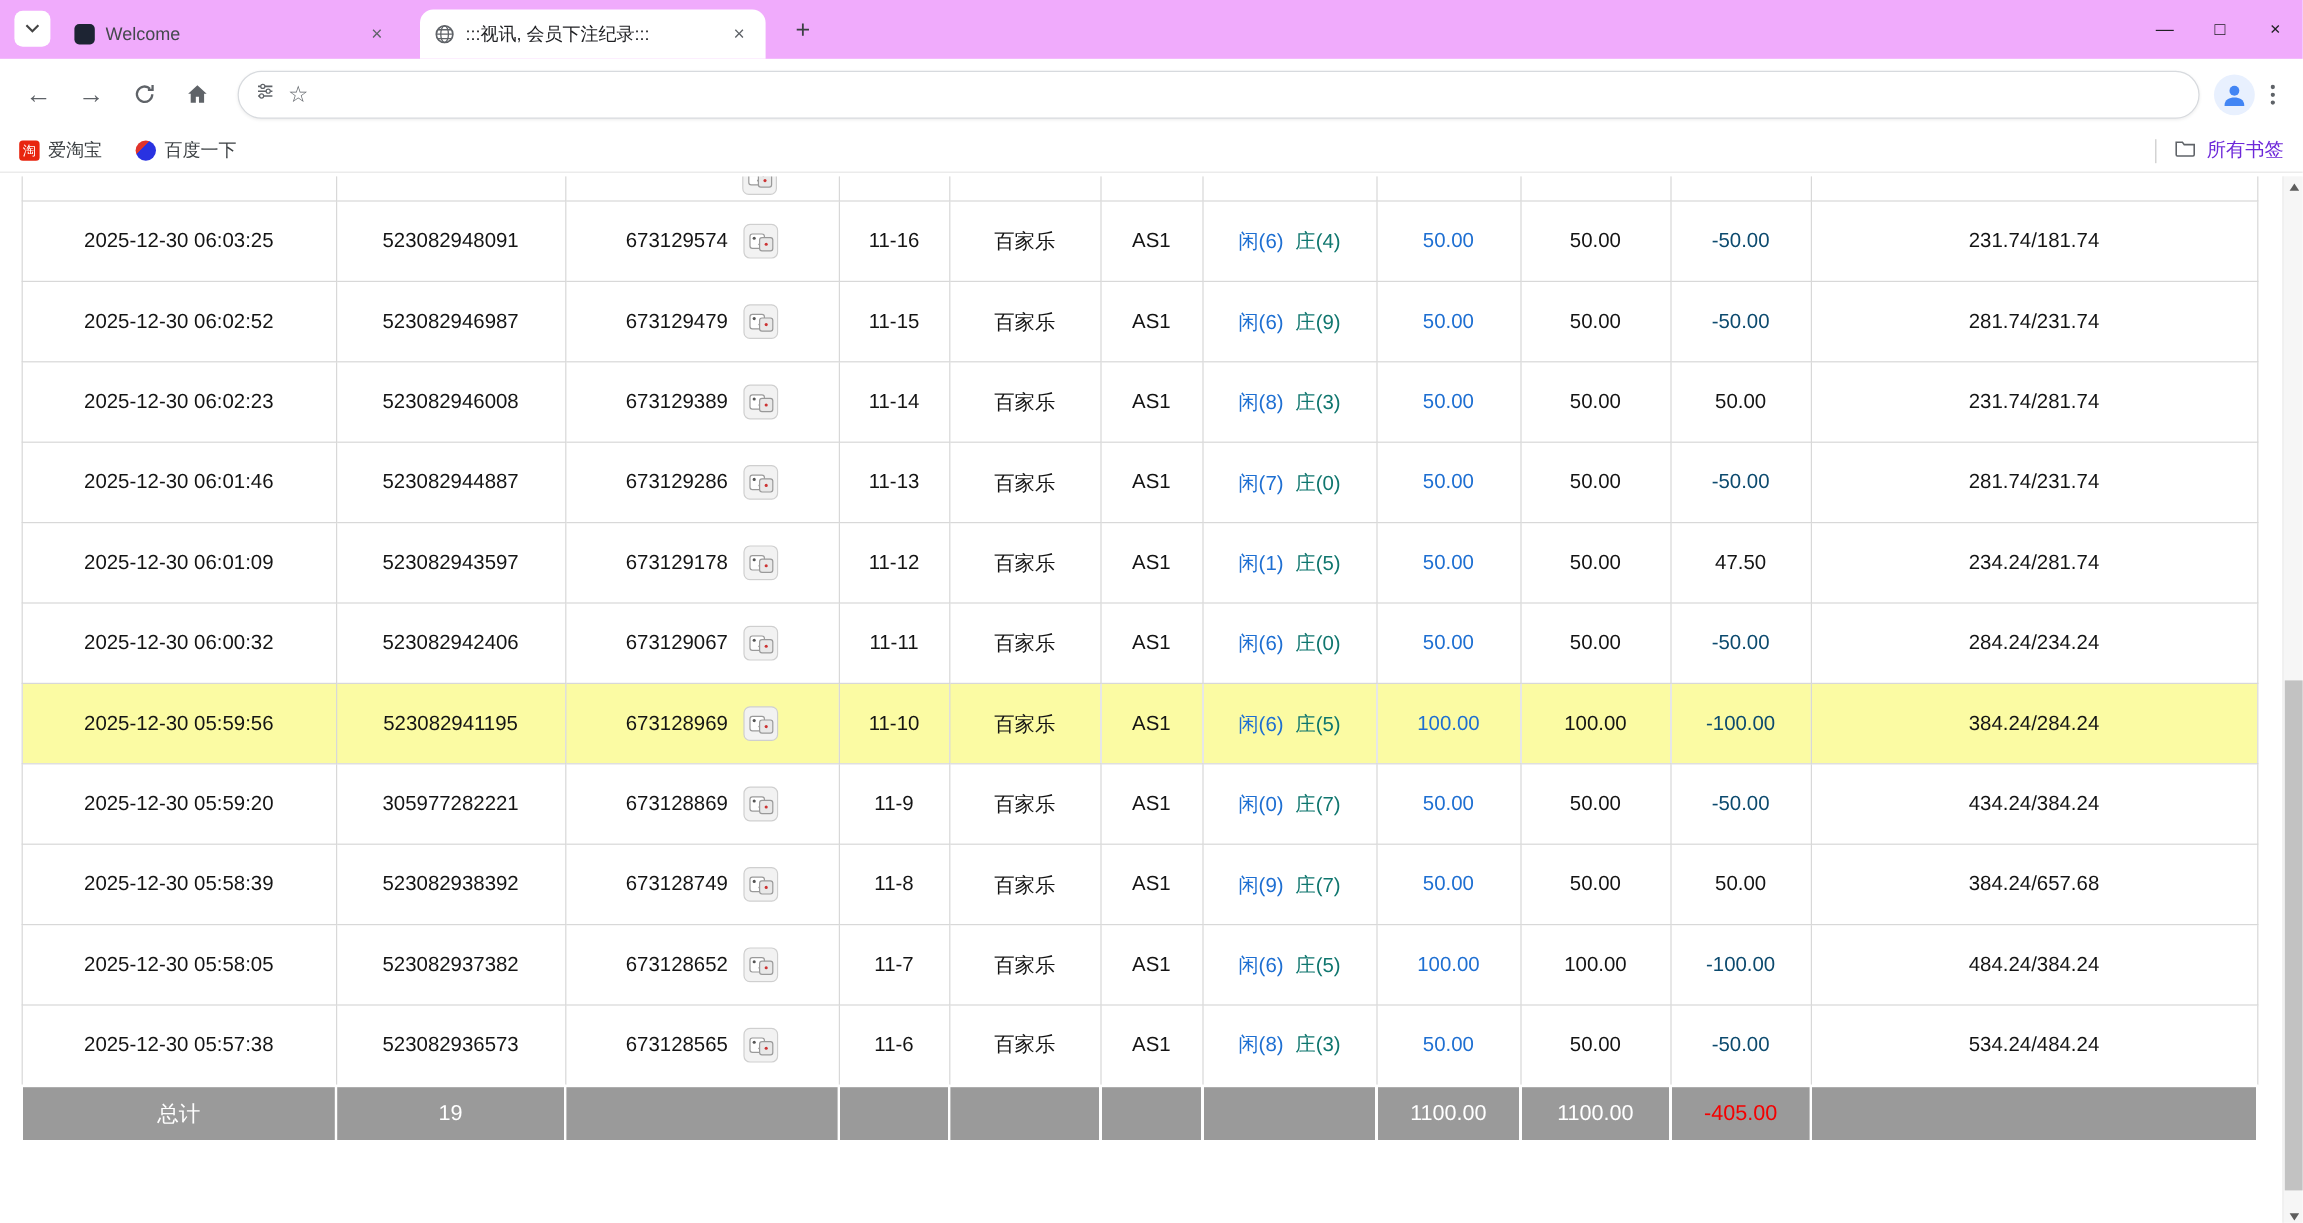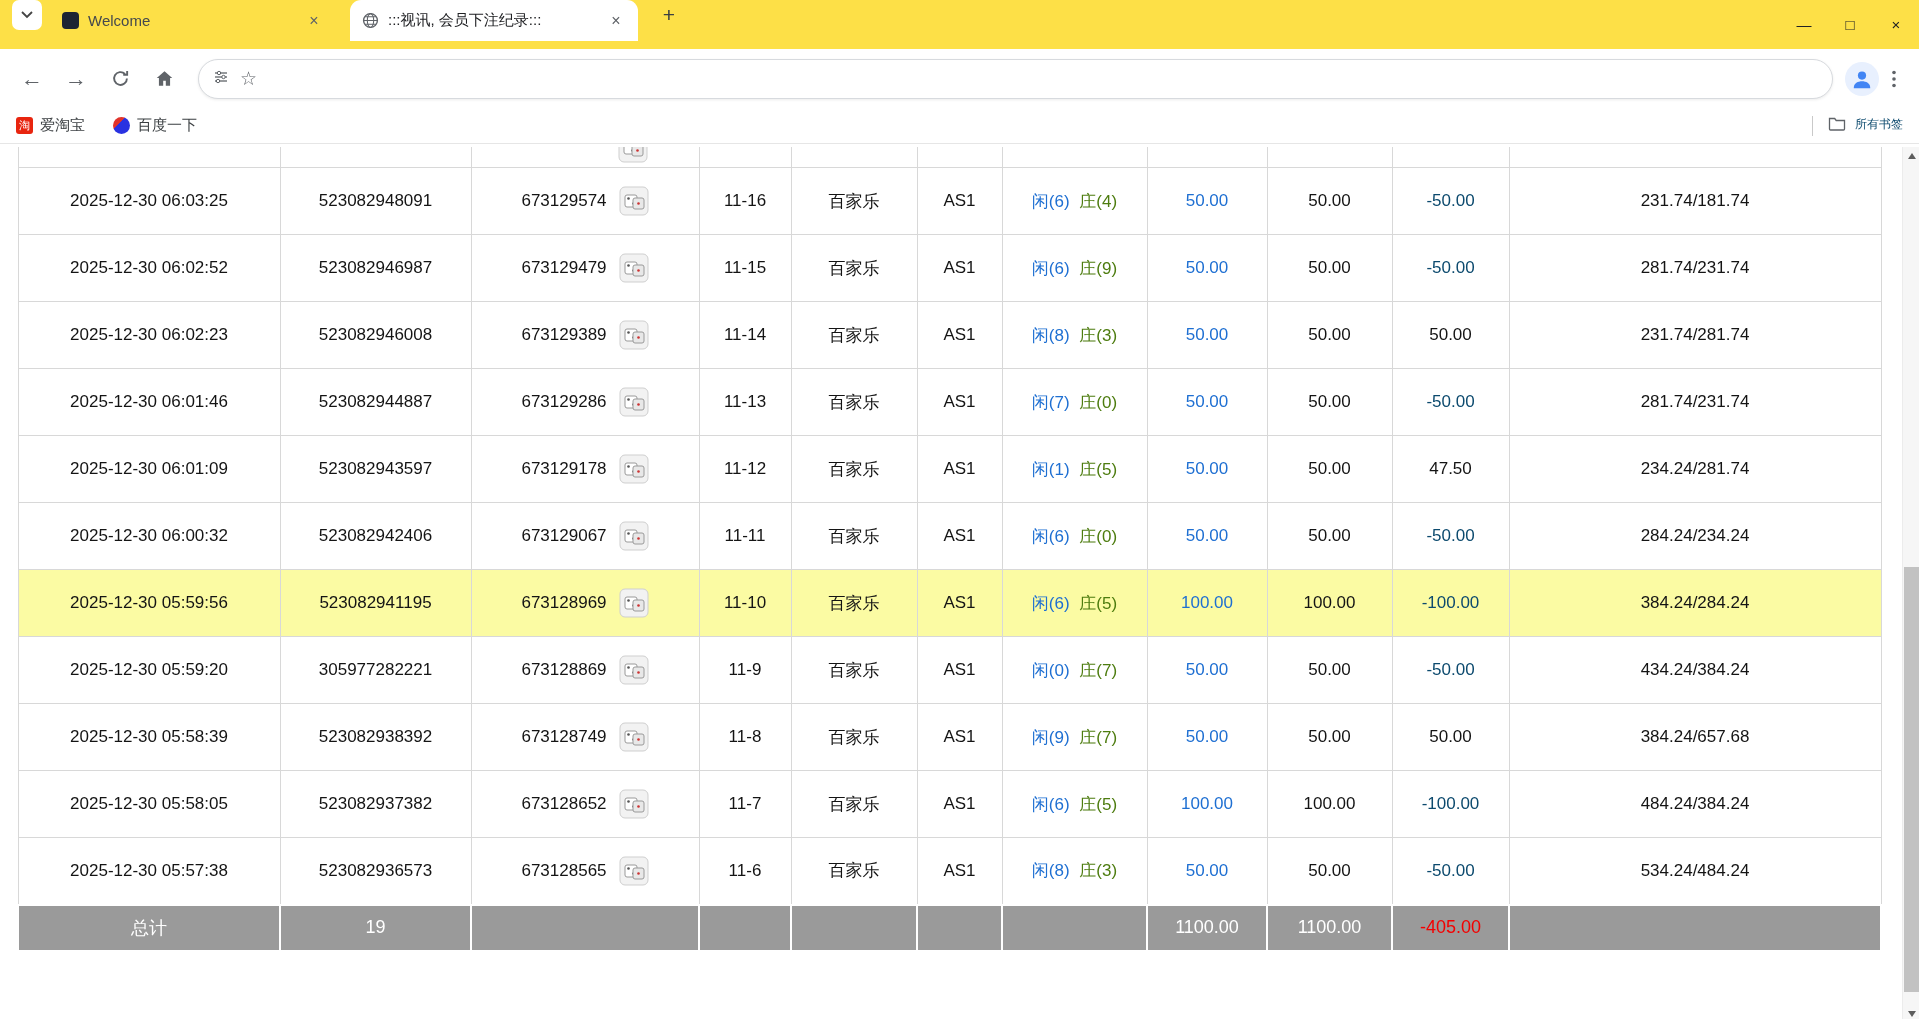--- a/index.html
+++ b/index.html
@@ -4,22 +4,22 @@
 <style>
   * { box-sizing: border-box; margin: 0; padding: 0; }
   html, body {
     width: 1919px; height: 1019px; overflow: hidden;
     font-family: "Liberation Sans", sans-serif;
     background: #fff;
   }
 
   
   .titlebar {
-    height: 49px; background: #fde047;
-    display: flex; align-items: flex-start; position: relative;
+    height: 49px; background: #f0abfc;
+    display: flex; align-items: flex-end; position: relative;
   }
   .tab-search {
     width: 30px; height: 30px; background: #fff; border-radius: 7px;
     display: flex; align-items: center; justify-content: center;
     margin: 0 8px 10px 12px; cursor: pointer;
   }
   .tab {
     height: 41px; display: flex; align-items: center;
     padding: 0 12px; width: 286px; font-size: 15px; color: #45494d;
   }
@@ -80,21 +80,21 @@
   .bookmark {
     display: flex; align-items: center; gap: 7px; margin-right: 28px;
     font-size: 15px; color: #3c4043; cursor: pointer;
   }
   .bm-icon {
     width: 17px; height: 17px; border-radius: 3px; flex: 0 0 auto;
     display: flex; align-items: center; justify-content: center;
   }
   .bm-icon.taobao { background: #e8250f; color: #fff; font-size: 11px; }
   .bm-icon.baidu { border-radius: 50%; background: linear-gradient(135deg, #e0332b 0 36%, #2932e1 36%); }
-  .bookmarks-right { margin-left: auto; display: flex; align-items: flex-start; gap: 9px; font-size: 12px; color: #0c4a6e; }
+  .bookmarks-right { margin-left: auto; display: flex; align-items: flex-end; gap: 9px; font-size: 16px; color: #6d28d9; }
   .vdivider { width: 1px; height: 20px; background: #c9c9c9; margin-right: 6px; }
 
   
   .content { position: relative; height: 875px; background: #fff; }
   table.bet-table {
     border-collapse: collapse; table-layout: fixed; width: 1863px;
     margin: 3px 0 0 17px; font-size: 17px; color: #141414;
   }
   .bet-table td {
     border: 1px solid #d8d8d8; text-align: center; vertical-align: middle;
@@ -104,21 +104,21 @@
   tr.partial-row { height: 20px; }
   tr.partial-row td { border-top: none; }
   tr.highlight td { background: #fbfba3; }
 
   .game-cell { display: flex; align-items: center; justify-content: center; gap: 12px; }
   .dice { display: inline-flex; cursor: pointer; }
   .icon-crop { height: 20px; overflow: hidden; display: flex; justify-content: center; }
   .icon-crop .dice { transform: translate(48px, -14px); }
 
   .player, .blue { color: #1e6fd2; }
-  .banker { color: #4d7c0f; margin-left: 5px; }
+  .banker { color: #0f766e; margin-left: 5px; }
   .neg { color: #0c4a6e; }
 
   tr.footer-row { height: 46px; }
   tr.footer-row td {
     background: #9a9a9a; color: #fff; border: 2px solid #fff; font-size: 18px;
   }
   tr.footer-row td.neg { color: #f40000; }
 
   
   .scrollbar {

